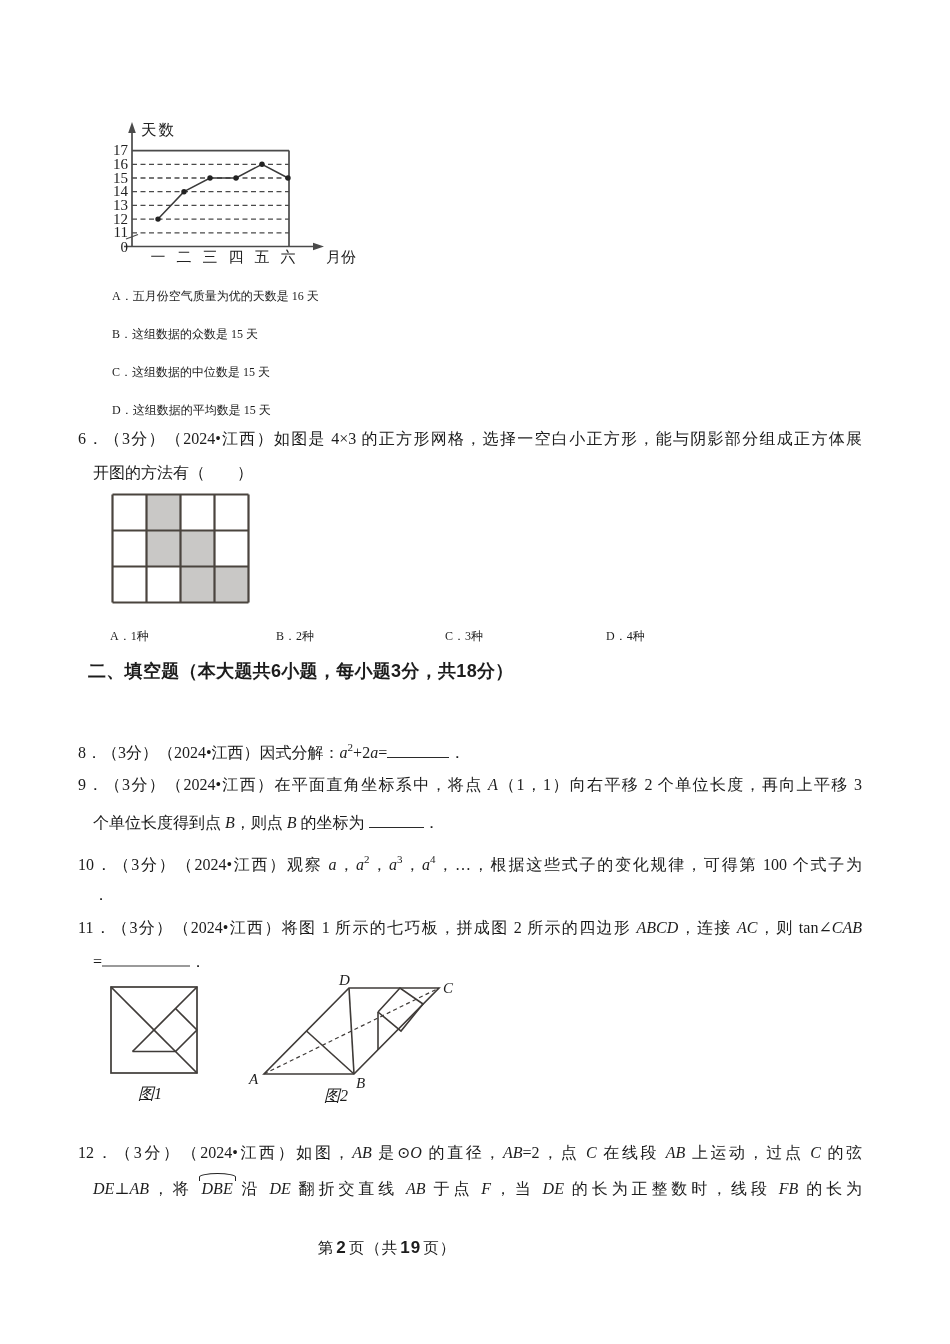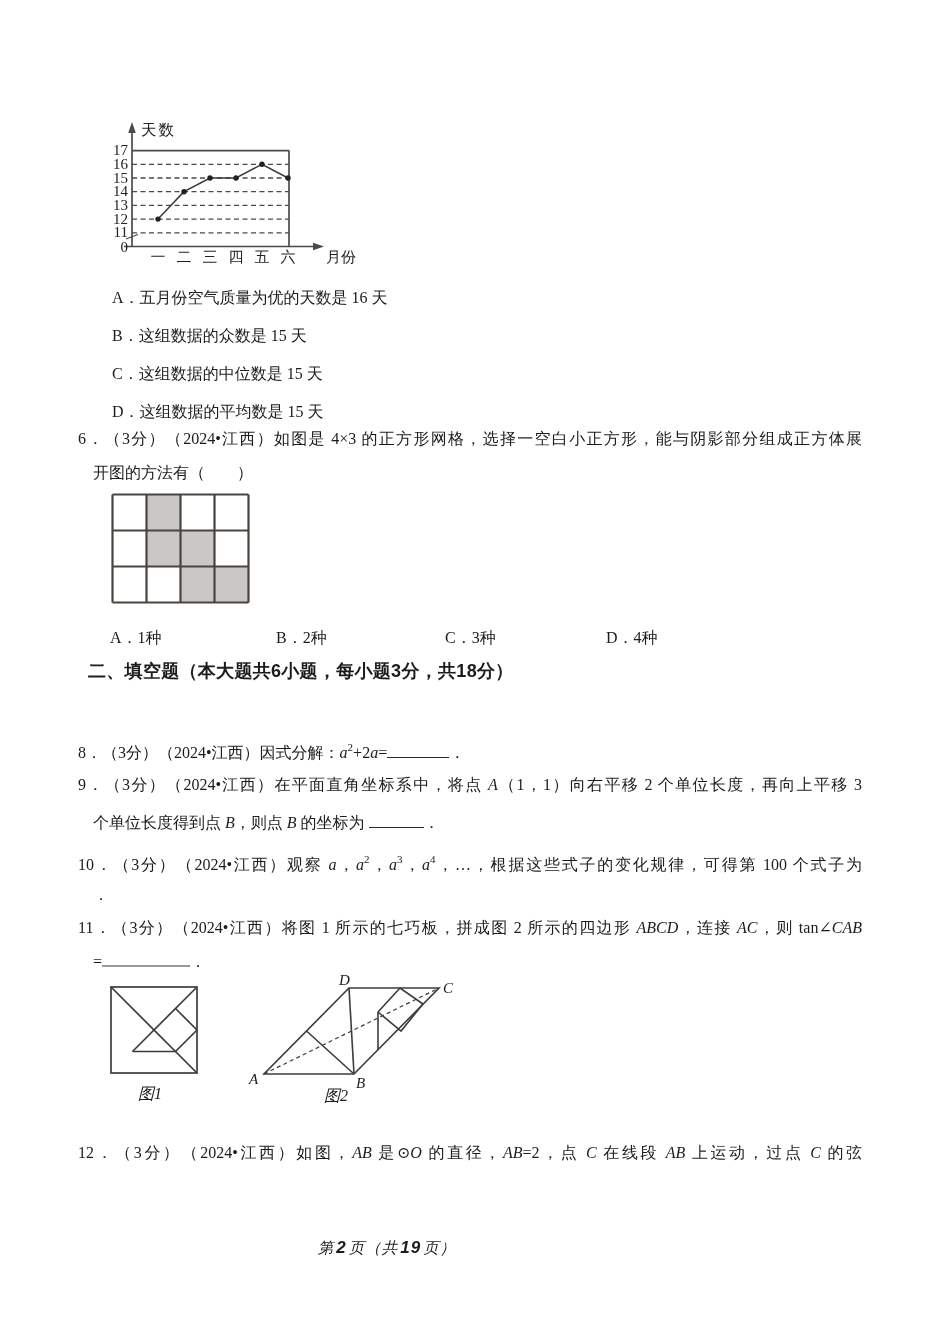--- a/index.html
+++ b/index.html
@@ -2,32 +2,32 @@
 <html><head>
 <meta charset="utf-8">
 <style>
   html,body{margin:0;padding:0;background:#e8e8e8;}
   .page{position:relative;width:950px;height:1344px;background:#ffffff;margin:0 auto;
         font-family:"Liberation Serif","DejaVu Serif",serif;color:#1c1c1c;overflow:hidden;}
   .line{position:absolute;font-size:16px;line-height:22px;white-space:nowrap;}
   .just{white-space:normal;text-align:justify;text-align-last:justify;}
   .qnum{left:78px;}
   .qcont{left:93px;}
-  .opt{position:absolute;font-size:16px;white-space:nowrap;}
+  .opt{position:absolute;font-size:12px;white-space:nowrap;}
   .section{position:absolute;font-family:"Liberation Sans","DejaVu Sans",sans-serif;
            font-weight:bold;font-size:18px;white-space:nowrap;letter-spacing:0.3px;}
   .blank{display:inline-block;height:15px;border-bottom:1.2px solid #2a2a2a;vertical-align:baseline;}
   .blank.gray{border-bottom:2.5px solid #9a9a9a;}
   sup{font-size:11px;position:relative;top:-1px;}
   i{font-family:"Liberation Serif",serif;}
   .arc{position:relative;display:inline-block;padding:0 1px;}
   .arc::before{content:'';position:absolute;left:-2px;right:-2px;top:-5px;height:7px;
                border:1.3px solid #222;border-bottom:none;border-radius:100% 100% 0 0;}
   .caption{position:absolute;font-size:16px;font-style:italic;}
-  .footer{position:absolute;left:0;width:774px;text-align:center;font-size:15.5px;letter-spacing:1px;font-style:italic;}
+  .footer{position:absolute;left:0;width:774px;text-align:center;font-size:15.5px;letter-spacing:1px;}
   .footer b{font-family:"Liberation Sans","DejaVu Sans",sans-serif;font-size:17px;padding:0 2px;}
   svg{position:absolute;overflow:visible;}
   svg text{font-family:"Liberation Serif","DejaVu Serif",serif;}
 </style>
 </head>
 <body>
 
 <div class="page">
 
   <svg style="left:93px;top:108px" width="272" height="164" viewBox="0 0 272 164">
@@ -132,15 +132,16 @@
     <g stroke="none" fill="#1c1c1c" font-size="15" font-style="italic">
       <text x="3" y="110">A</text>
       <text x="110" y="114">B</text>
       <text x="197" y="19">C</text>
       <text x="93" y="11">D</text>
     </g>
   </svg>
   <div class="caption" style="left:324px;top:1086px">图2</div>
 
   <div class="line qnum just" style="top:1142px;width:784px">12．（3分）（2024•江西）如图，<i>AB</i> 是⊙<i>O</i> 的直径，<i>AB</i>=2，点 <i>C</i> 在线段 <i>AB</i> 上运动，过点 <i>C</i> 的弦</div>
+  <div class="line qcont just" style="top:1178px;width:769px"><i>DE</i>⊥<i>AB</i>，将 <span class="arc"><i>DBE</i></span> 沿 <i>DE</i> 翻折交直线 <i>AB</i> 于点 <i>F</i>，当 <i>DE</i> 的长为正整数时，线段 <i>FB</i> 的长为</div>
 
   <div class="footer" style="top:1238px">第<b>2</b>页（共<b>19</b>页）</div>
 </div>
 
 </body></html>

